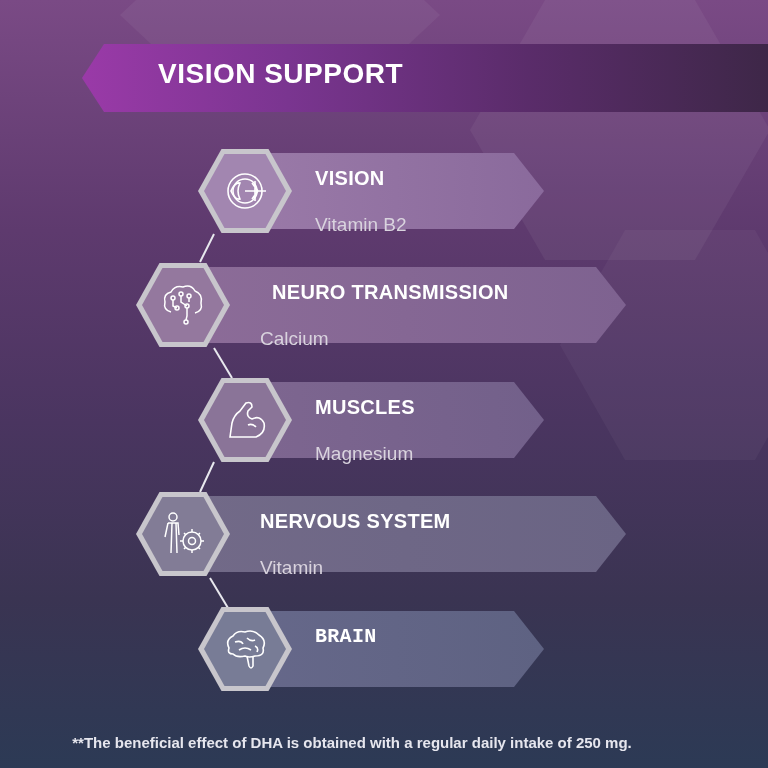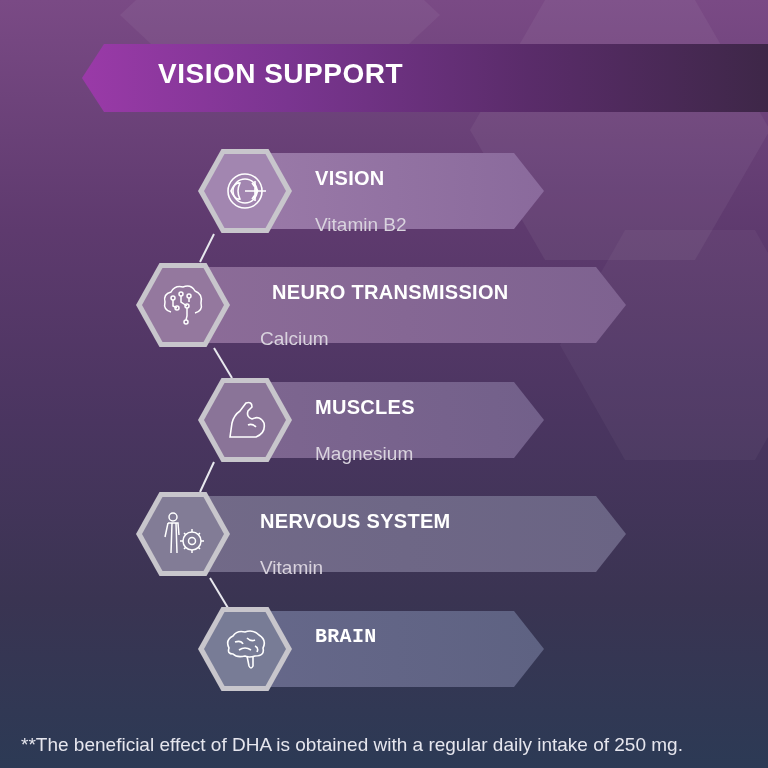--- a/index.html
+++ b/index.html
@@ -20,21 +20,21 @@
   .hex-out{position:absolute;top:0;width:94px;height:84px;background:#c8c6cc;
     clip-path:polygon(25% 0,75% 0,100% 50%,75% 100%,25% 100%,0 50%);}
   .hex-in{position:absolute;left:6px;top:5px;width:82px;height:74px;
     clip-path:polygon(25% 0,75% 0,100% 50%,75% 100%,25% 100%,0 50%);
     display:flex;align-items:center;justify-content:center;}
   .title{position:absolute;color:#fff;font-weight:bold;font-size:20px;
     font-family:"Liberation Sans","DejaVu Sans",sans-serif;letter-spacing:0.3px;white-space:nowrap;}
   .sub{position:absolute;color:#d9d3de;font-size:19px;
     font-family:"Liberation Sans","DejaVu Sans",sans-serif;white-space:nowrap;margin-top:16px;}
   .footnote{position:absolute;left:0;width:704px;top:734px;text-align:center;color:#e6e6ee;
-    font-size:19px;font-family:"Liberation Sans","DejaVu Sans",sans-serif;}
+    font-size:15px;font-family:"Liberation Sans","DejaVu Sans",sans-serif;font-weight:bold;}
 </style>
 </head>
 <body>
 
 <div class="bg-hex" style="left:120px;top:-60px;width:320px;height:150px;"></div>
 <div class="bg-hex" style="left:470px;top:0px;width:300px;height:260px;"></div>
 <div class="bg-hex" style="left:560px;top:230px;width:260px;height:230px;background:rgba(255,255,255,0.04);"></div>
 
 <div class="banner">
   <div class="banner-title">VISION SUPPORT</div>

